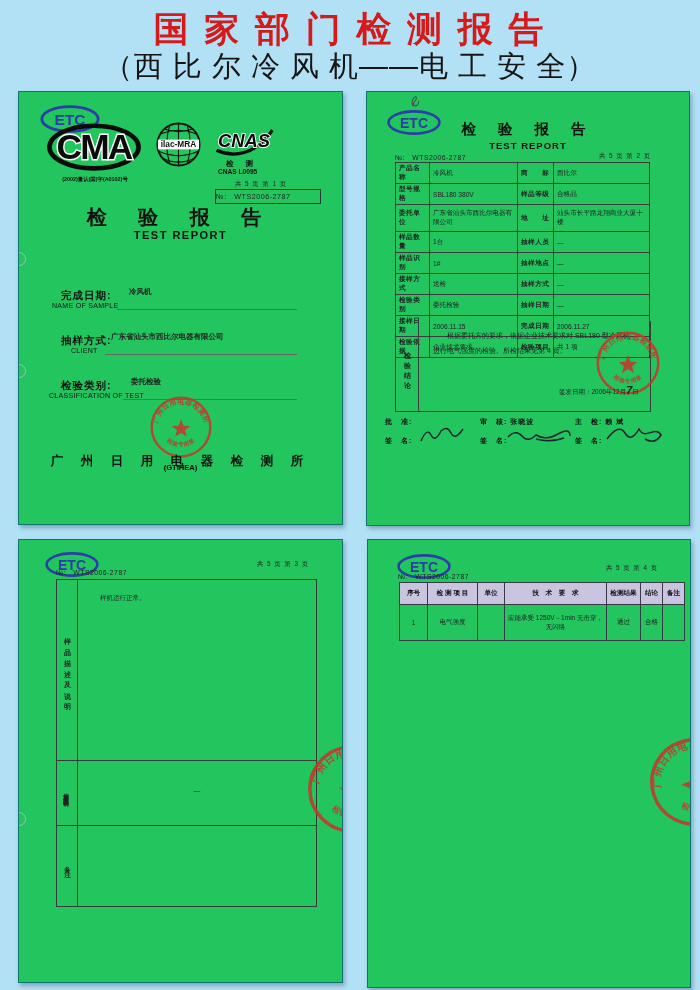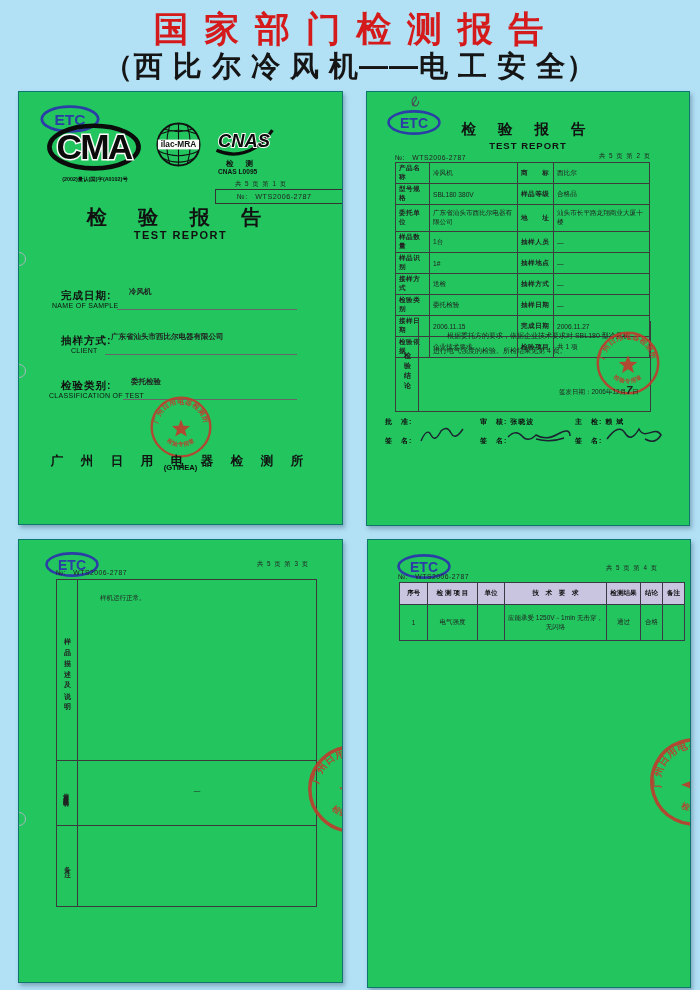--- a/index.html
+++ b/index.html
@@ -2,31 +2,31 @@
 <html><head>
 <meta charset="utf-8">
 <style>
   html,body{margin:0;padding:0;}
   .canvas{position:relative;width:700px;height:990px;background:#b2e0f5;overflow:hidden;
           font-family:"Liberation Sans","DejaVu Sans",sans-serif;color:#222;}
   
   .banner-title{position:absolute;top:6px;left:0;width:100%;text-align:center;
     font-size:35px;font-weight:bold;color:#d41a1a;letter-spacing:3px;white-space:nowrap;}
   .banner-subtitle{position:absolute;top:47px;left:0;width:100%;text-align:center;
-    font-size:29px;font-weight:bold;color:#151515;letter-spacing:1px;white-space:nowrap;}
+    font-size:29px;font-weight:normal;color:#151515;letter-spacing:1px;white-space:nowrap;}
   
   .page{position:absolute;background:#22c55e;border:1px solid #0f766e;overflow:hidden;
         box-shadow:2px 3px 4px rgba(80,115,140,.5);}
   #page1{left:18px;top:91px;width:323px;height:432px;}
   #page2{left:366px;top:91px;width:322px;height:433px;}
   #page3{left:18px;top:539px;width:323px;height:442px;}
   #page4{left:367px;top:539px;width:322px;height:447px;}
   .abs{position:absolute;}
   .curl{position:absolute;width:12px;height:12px;border:1px solid #a9b8c0;border-radius:50%;left:-7px;}
-  .nobox{border:1px solid #333;font-size:7.2px;padding:2px 21px;letter-spacing:.5px;white-space:nowrap;}
+  .nobox{border:1px solid #333;font-size:7.2px;padding:2px 0;letter-spacing:.5px;white-space:nowrap;}
   
   .rpt-cn{width:100%;text-align:center;font-size:20px;font-weight:bold;letter-spacing:13px;color:#111;}
   .rpt-en{width:100%;text-align:center;font-size:11px;font-weight:bold;letter-spacing:1.5px;color:#111;}
   .fld-cn{font-size:10.5px;font-weight:bold;color:#111;letter-spacing:1px;}
   .fld-en{font-size:7px;color:#111;letter-spacing:.3px;}
   .fld-val{font-size:7.5px;font-weight:bold;color:#222;}
   .fld-line{border-bottom:1px solid #666;height:1px;}
   .inst-cn{width:100%;text-align:center;font-size:12.5px;font-weight:bold;letter-spacing:7px;color:#111;}
   .inst-en{width:100%;text-align:center;font-size:7.6px;font-weight:bold;color:#0a0a0a;}
   

